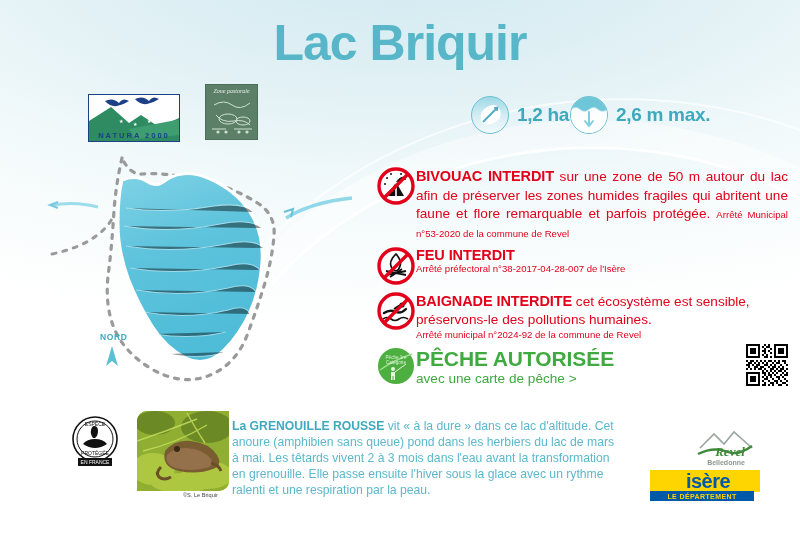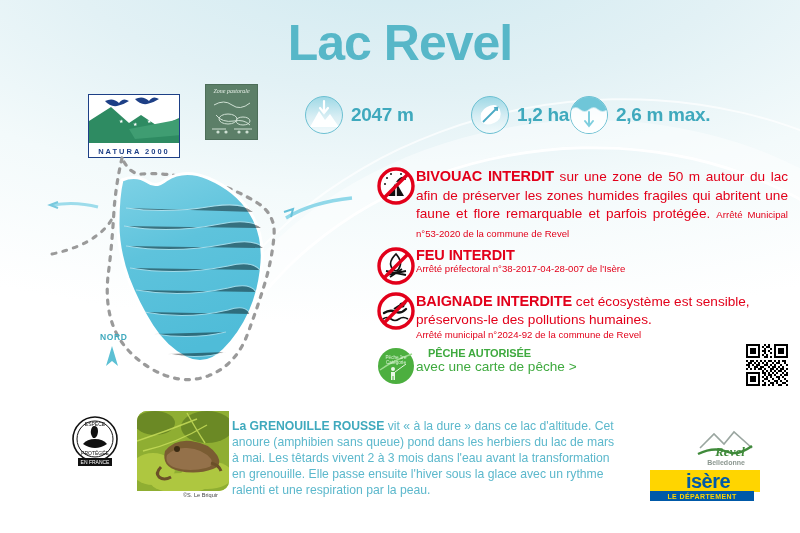--- a/index.html
+++ b/index.html
@@ -21,21 +21,21 @@
     transform:rotate(-6deg);pointer-events:none;}
   .swoosh2{position:absolute;right:-260px;bottom:-330px;width:900px;height:760px;
     border-radius:50%;border:2px solid rgba(255,255,255,.7);transform:rotate(-6deg);pointer-events:none;}
 
   
   .title{position:absolute;left:0;right:0;top:14px;text-align:center;
     font-size:50px;font-weight:bold;letter-spacing:-1px;color:#57b7c8;
     font-family:"Liberation Sans",sans-serif;}
 
   
-  .natura{position:absolute;left:88px;top:94px;width:92px;height:64px;
+  .natura{position:absolute;left:88px;top:94px;width:92px;height:48px;
     border:1.5px solid #1d3f86;background:#ffffff;box-sizing:border-box;overflow:hidden;}
   .natura svg{position:absolute;left:0;top:0;}
   .natura .n-label{position:absolute;left:0;bottom:1px;width:100%;text-align:center;
     font-size:7.5px;font-weight:bold;letter-spacing:2px;color:#1d3f86;}
 
   .pastorale{position:absolute;left:205px;top:84px;width:53px;height:56px;
     background:#5c7f68;border:1px solid #4d6e59;box-sizing:border-box;overflow:hidden;}
   .pastorale .p-label{position:absolute;top:3px;left:0;width:100%;text-align:center;
     font-size:6px;color:#e7efe8;font-style:italic;font-family:"Liberation Serif",serif;}
 
@@ -55,21 +55,21 @@
   
   .rules{position:absolute;left:376px;top:166px;width:412px;}
   .rule{display:flex;margin-bottom:5px;}
   .rule .badge{flex:0 0 auto;width:40px;height:40px;position:relative;}
   .rule .body{flex:1 1 auto;padding-top:1px;}
   .rule .hl{font-size:14.5px;font-weight:bold;color:#e2001a;letter-spacing:-.1px;}
   .rule .txt{font-size:13.6px;color:#e2001a;line-height:16.5px;}
   .rule .ref{font-size:9.6px;color:#e2001a;line-height:12px;}
   .rule#r-bivouac .body{text-align:justify;}
   .rule#r-baignade .body .txt{text-align:justify;}
-  .rule.green .hl{color:#3faa3f;font-size:11px;margin-left:12px;}
+  .rule.green .hl{color:#3faa3f;font-size:21px;}
   .rule.green .txt{color:#3faa3f;font-size:13.6px;}
 
   .qr{width:42px;height:42px;flex:0 0 auto;margin-left:8px;margin-top:-2px;}
 
   
   .stamp{position:absolute;left:66px;top:412px;width:58px;height:58px;}
   .frogphoto{position:absolute;left:137px;top:411px;width:92px;height:80px;
     border-radius:10px 0 10px 0;overflow:hidden;
     background:linear-gradient(160deg,#7fa52a 0%,#9cbb3a 30%,#6d8f27 60%,#c8d84e 100%);}
   .credit{position:absolute;left:183px;top:492px;font-size:5.6px;color:#444;}
@@ -89,21 +89,21 @@
   .nordlbl{position:absolute;font-size:8.5px;color:#3fa9bd;letter-spacing:.6px;font-weight:bold;}
 </style>
 </head>
 <body>
 
 <div id="poster">
 
   <div class="swoosh"></div>
   <div class="swoosh2"></div>
 
-  <div class="title">Lac Revel</div>
+  <div class="title">Lac Briquir</div>
 
   <div class="natura">
     <svg width="92" height="48" viewBox="0 0 92 48">
       <rect x="0" y="0" width="92" height="48" fill="#ffffff"></rect>
       <path d="M0 26 L22 12 L40 28 L52 20 L70 32 L92 22 L92 48 L0 48 Z" fill="#2e8b62"></path>
       <path d="M40 34 L92 24 L92 40 L46 44 Z" fill="#3f9d72"></path>
       <g fill="#1d3f86">
         <path d="M16 6 q8 -4 14 2 q4 -6 10 -2 q-6 4 -12 5 q-7 1 -12 -5 z"></path>
         <path d="M46 4 q8 -4 14 2 q4 -6 10 -2 q-6 4 -12 5 q-7 1 -12 -5 z"></path>
       </g>
@@ -131,29 +131,20 @@
       </g>
       <g fill="#cfe0d3">
         <circle cx="12" cy="47" r="1.6"></circle>
           <circle cx="20" cy="47" r="1.6"></circle>
         <circle cx="33" cy="47" r="1.6"></circle>
           <circle cx="41" cy="47" r="1.6"></circle>
       </g>
     </svg>
   </div>
 
-  <div class="stat" id="stat0">
-    <div class="bubble">
-      <svg width="36" height="36" viewBox="0 0 36 36">
-        <path d="M4 30 L13 14 L19 23 L24 17 L33 30 Z" fill="#ffffff" opacity=".95"></path>
-        <path d="M18 4 L18 16 M14 11 L18 16 L22 11" stroke="#ffffff" stroke-width="2.2" fill="none" stroke-linecap="round"></path>
-      </svg>
-    </div>
-    <div class="val">2047 m</div>
-  </div>
 
   <div class="stat" id="stat1">
     <div class="bubble">
       <svg width="36" height="36" viewBox="0 0 36 36">
         <path d="M9 24 q-2 -10 6 -14 q10 -5 13 3 q3 9 -6 13 q-9 4 -13 -2 z" fill="#ffffff"></path>
         <path d="M11 25 L25 11" stroke="#4aa9c4" stroke-width="1.8"></path>
         <path d="M22 11 L25.5 10.5 L25 14" stroke="#4aa9c4" stroke-width="1.6" fill="none"></path>
       </svg>
     </div>
     <div class="val">1,2 ha</div>

